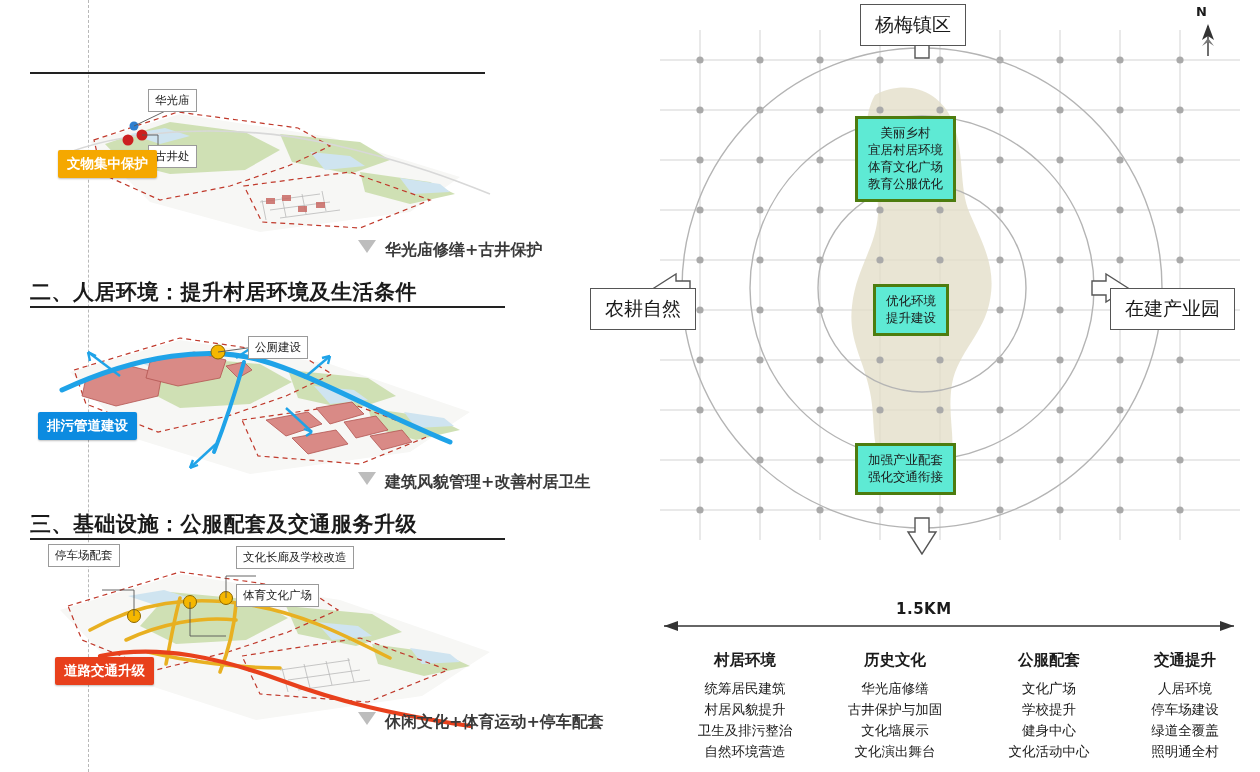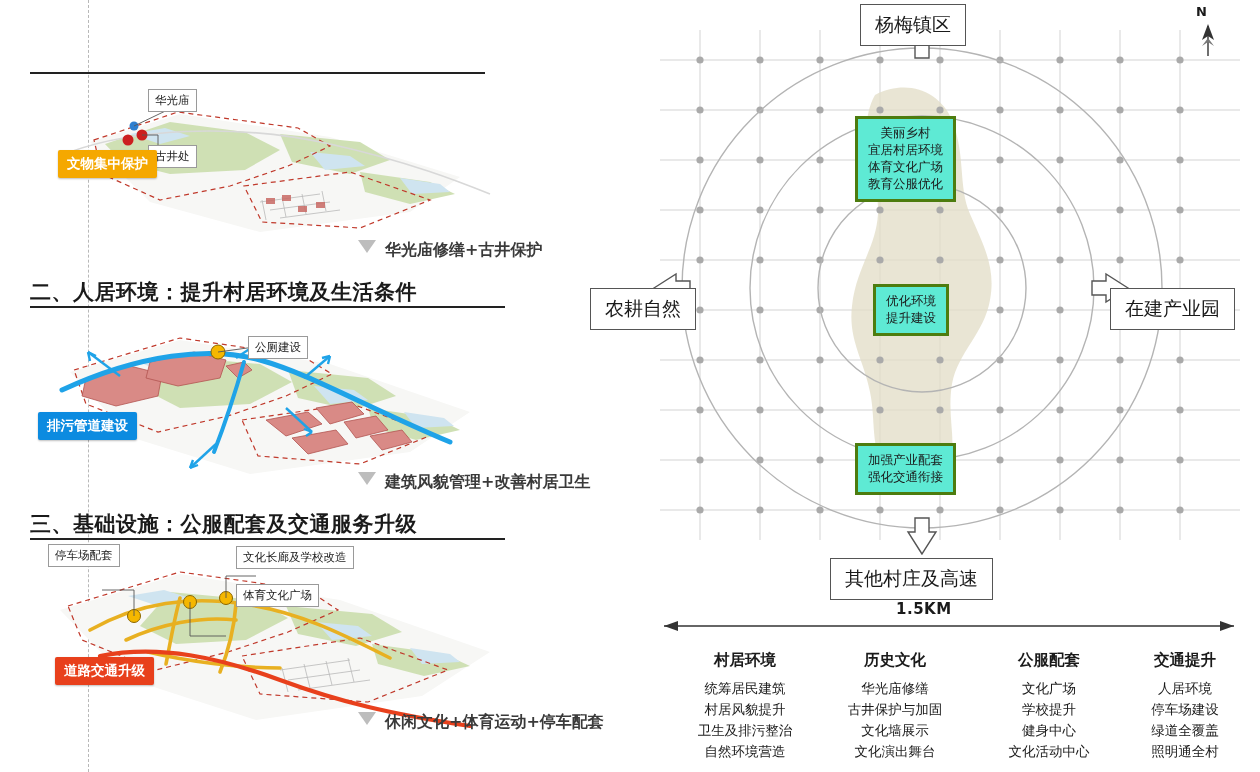--- a/index.html
+++ b/index.html
@@ -430,21 +430,20 @@
       <path d="M6,8 L12,24 L6,20 L0,24 Z" fill="#333333"></path>
       <path d="M0,30 L6,22 L12,30 L6,26 Z" fill="#777777"></path>
     </g>
   </svg>
 
   <div class="north-label" style="left:556px; top:4px;">N</div>
 
   <div class="box" style="left:220px; top:4px;">杨梅镇区</div>
   <div class="box" style="left:-50px; top:288px;">农耕自然</div>
   <div class="box" style="left:470px; top:288px;">在建产业园</div>
-  <div class="box" style="left:190px; top:558px;">其他村庄及高速</div>
 
   <div class="note" style="left:215px; top:116px;">
     <div>美丽乡村</div>
     <div>宜居村居环境</div>
     <div>体育文化广场</div>
     <div>教育公服优化</div>
   </div>
 
   <div class="note" style="left:233px; top:284px;">
     <div>优化环境</div>

